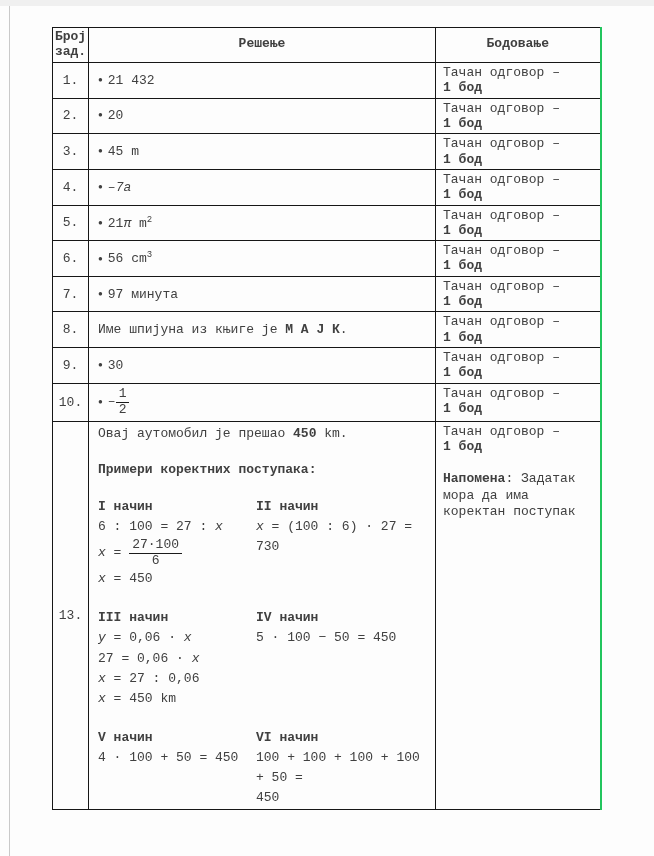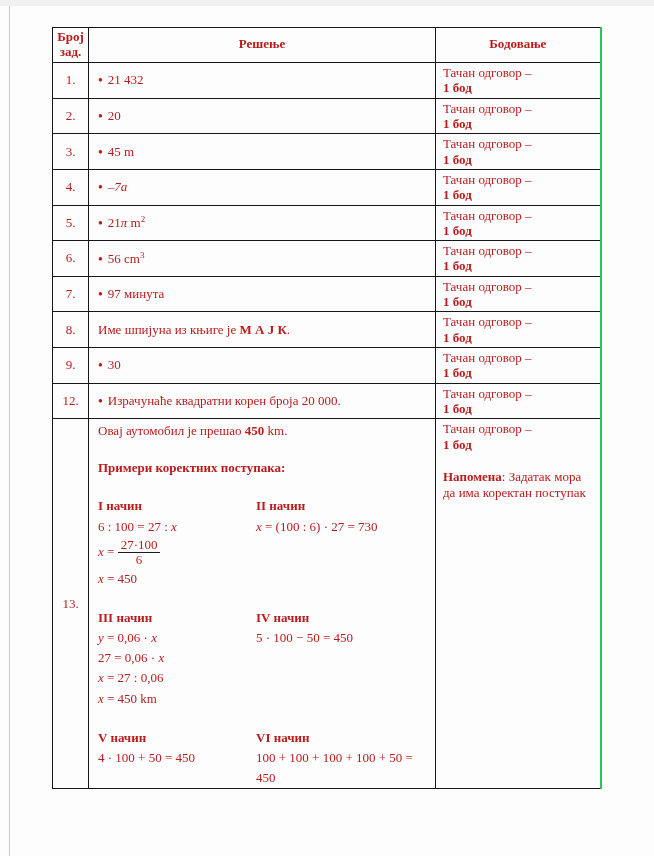--- a/index.html
+++ b/index.html
@@ -1,19 +1,19 @@
 <!DOCTYPE html>
 <html><head>
 <meta charset="utf-8">
 <style>
   html,body { margin:0; padding:0; background:#ffffff; }
   .page {
     position:relative; width:654px; height:856px; background:#fdfdfd;
-    font-family:Liberation Serif, serif;
-    color:#b91c1c; font-size:13px; overflow:hidden;
+    font-family:Liberation Mono, monospace;
+    color:#404040; font-size:13px; overflow:hidden;
   }
   .edge-top { position:absolute; left:0; top:0; width:654px; height:6px; background:#f0f0f0; }
   .edge-left { position:absolute; left:9px; top:6px; width:1px; height:850px; background:#c9c9c9; }
 
   table.answers {
     position:absolute; left:52px; top:27px; width:548px;
     border-collapse:collapse; table-layout:fixed;
   }
   th, td { border:1px solid #161616; }
   th:last-child, td.score { border-right:2px solid #22c55e; }
@@ -114,27 +114,27 @@
         <td class="sol"><span>Име шпијуна из књиге је </span><b>М А Ј К</b><span>.</span></td>
         <td class="score"><span>Тачан одговор –</span><br><span class="pts">1 бод</span></td>
       </tr>
 
       <tr class="h30">
         <td class="num">9.</td>
         <td class="sol"><span class="bullet">●</span><span>30</span></td>
         <td class="score"><span>Тачан одговор –</span><br><span class="pts">1 бод</span></td>
       </tr>
 
+      <tr class="h38">
+        <td class="num">10.</td>
+        <td class="sol"><span class="bullet">●</span><span>–</span><span class="frac"><span class="fnum">1</span><span class="fden">2</span></span></td>
+        <td class="score"><span>Тачан одговор –</span><br><span class="pts">1 бод</span></td>
+      </tr>
 
 
-      <tr class="h30">
-        <td class="num">12.</td>
-        <td class="sol"><span class="bullet">●</span><span>Израчунаће квадратни корен броја 20 000.</span></td>
-        <td class="score"><span>Тачан одговор –</span><br><span class="pts">1 бод</span></td>
-      </tr>
 
       <tr class="h13">
         <td class="num">13.</td>
         <td class="sol sol13">
           <p class="intro"><span>Овај аутомобил је прешао </span><b>450</b><span> km.</span></p>
           <p class="heading13">Примери коректних поступака:</p>
           <div class="methods">
 
             <div class="mblock">
               <div class="mtitle">I начин</div>

